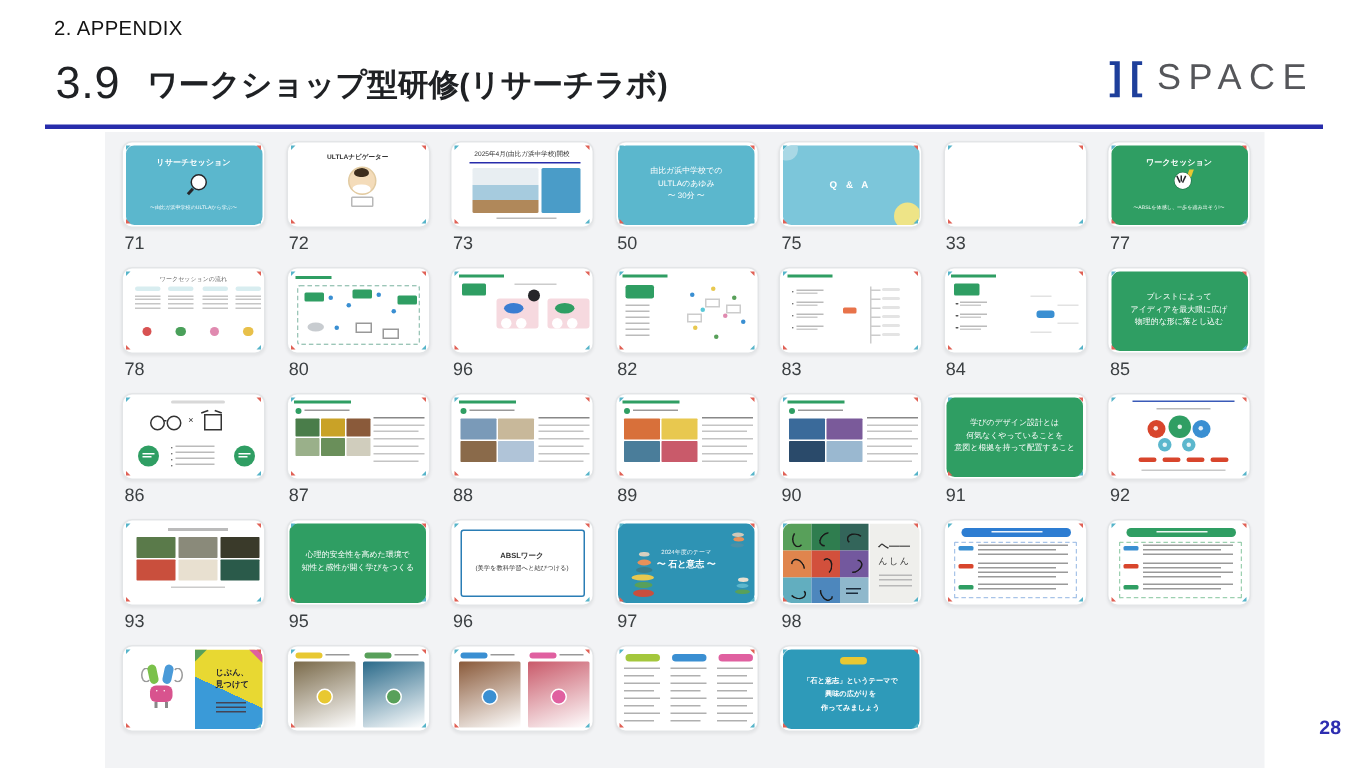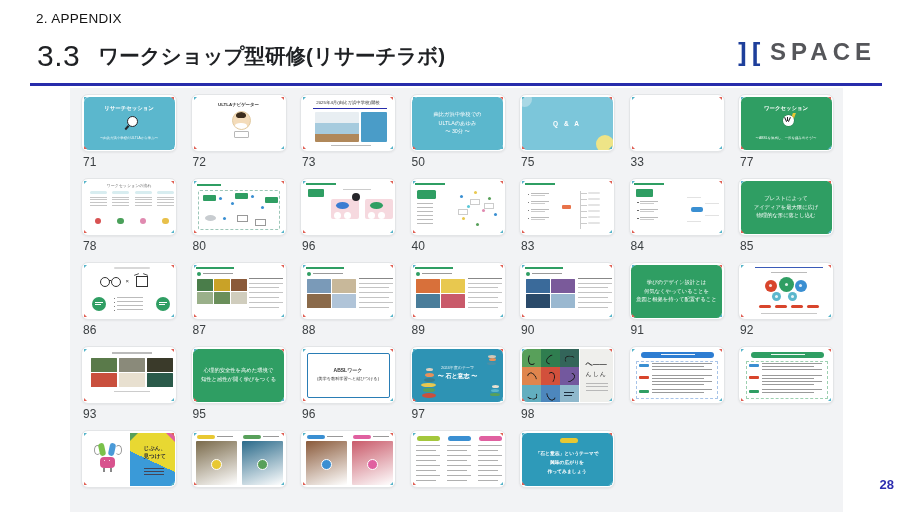--- a/index.html
+++ b/index.html
@@ -8,21 +8,21 @@
     background:#ffffff;
     font-family:"Liberation Sans","DejaVu Sans",sans-serif;
     -webkit-font-smoothing:antialiased;
   }
   .eyebrow{position:absolute;left:36px;top:11px;font-size:13.5px;color:#141414;letter-spacing:.3px;}
   .title-row{position:absolute;left:37px;top:39px;display:flex;align-items:center;gap:18px;}
   .sec{font-size:30px;color:#1f2124;font-weight:400;letter-spacing:.5px;}
   .ttl{font-size:20.5px;color:#1f2124;font-weight:700;}
   .logo{position:absolute;right:34px;top:38px;display:flex;align-items:center;gap:9px;}
   .logo-icon{font-family:"DejaVu Sans Mono",monospace;font-size:27px;font-weight:700;color:#1e3f9b;letter-spacing:-3px;line-height:1;}
-  .logo-text{font-size:24px;font-weight:700;color:#55565a;letter-spacing:5px;}
+  .logo-text{font-size:24px;font-weight:400;color:#55565a;letter-spacing:5px;}
   .rule{position:absolute;left:30px;right:28px;top:83px;height:2.5px;background:#272cab;}
   #grid{
     position:absolute;left:70px;top:88px;width:773px;height:424px;
     background:#f2f3f5;
     display:grid;grid-template-columns:repeat(7,96px);grid-auto-rows:78px;
     column-gap:13.5px;row-gap:6px;padding:6px 0 0 11px;box-sizing:border-box;overflow:hidden;
   }
   .cell{position:relative;}
   .card{position:relative;width:96px;height:58px;background:#fff;border:1px solid #e3e5e7;border-radius:7px;box-shadow:0 1px 2px rgba(0,0,0,.06);box-sizing:border-box;}
   .cbody{position:absolute;inset:1.5px;border-radius:5.5px;overflow:hidden;background:#fff;}
@@ -32,21 +32,21 @@
   .tk.tr{top:2px;right:2px;border-width:0 3.5px 3.5px 0;border-color:transparent #e06055 transparent transparent;}
   .tk.bl{bottom:2px;left:2px;border-width:3.5px 0 0 3.5px;border-color:transparent transparent transparent #e06055;}
   .tk.br{bottom:2px;right:2px;border-width:0 0 3.5px 3.5px;border-color:transparent transparent #56b4c9 transparent;}
   .pagenum{position:absolute;right:16px;bottom:20px;font-size:13px;font-weight:600;color:#2d2db0;}
 </style>
 </head>
 <body>
 
 <div class="eyebrow">2. APPENDIX</div>
 <div class="title-row">
-  <span class="sec">3.3</span>
+  <span class="sec">3.9</span>
   <span class="ttl">ワークショップ型研修(リサーチラボ)</span>
 </div>
 <div class="logo">
   <span class="logo-icon">][</span>
   <span class="logo-text">SPACE</span>
 </div>
 <div class="rule"></div>
 <div id="grid">
     <div class="cell">
       <div class="card">
@@ -257,21 +257,21 @@
           <span style="position: absolute; display: block; left: 55px; top: 24px; width: 3px; height: 3px; border-radius: 50%; background: rgb(91, 200, 216);"></span>
           <span style="position: absolute; display: block; left: 70px; top: 28px; width: 3px; height: 3px; border-radius: 50%; background: rgb(224, 138, 176);"></span>
           <span style="position: absolute; display: block; left: 82px; top: 32px; width: 3px; height: 3px; border-radius: 50%; background: rgb(58, 143, 210);"></span>
           <span style="position: absolute; display: block; left: 50px; top: 36px; width: 3px; height: 3px; border-radius: 50%; background: rgb(232, 200, 79);"></span>
           <span style="position: absolute; display: block; left: 64px; top: 42px; width: 3px; height: 3px; border-radius: 50%; background: rgb(88, 160, 90);"></span>
           <span style="position: absolute; display: block; left: 58px; top: 18px; width: 8px; height: 4px; background: rgb(255, 255, 255); border: 0.5px solid rgb(204, 204, 204);"></span>
           <span style="position: absolute; display: block; left: 72px; top: 22px; width: 8px; height: 4px; background: rgb(255, 255, 255); border: 0.5px solid rgb(204, 204, 204);"></span>
           <span style="position: absolute; display: block; left: 46px; top: 28px; width: 8px; height: 4px; background: rgb(255, 255, 255); border: 0.5px solid rgb(204, 204, 204);"></span>
         </div>
       </div>
-      <div class="num">40</div>
+      <div class="num">82</div>
     </div>
     <div class="cell">
       <div class="card">
         <span class="tk tl"></span>
         <span class="tk tr"></span>
         <span class="tk bl"></span>
         <span class="tk br"></span>
         <div class="cbody">
           <span style="position: absolute; display: block; left: 3px; top: 2px; width: 30px; height: 2.5px; background: rgb(47, 158, 99);"></span>
           <span style="position: absolute; display: block; left: 6px; top: 13px; width: 1.5px; height: 1.5px; border-radius: 50%; background: rgb(85, 85, 85);"></span>

